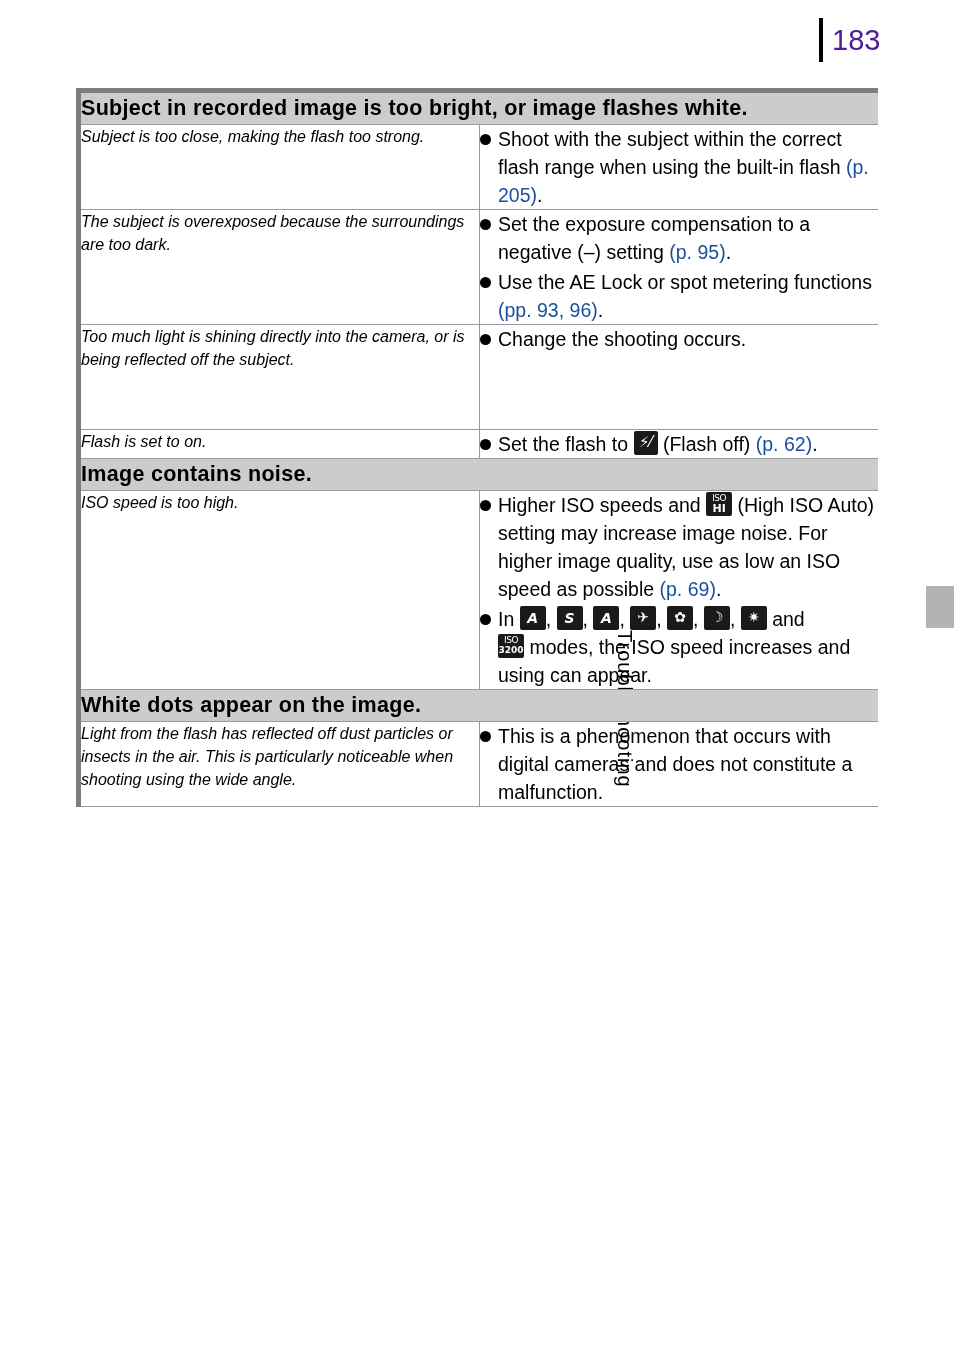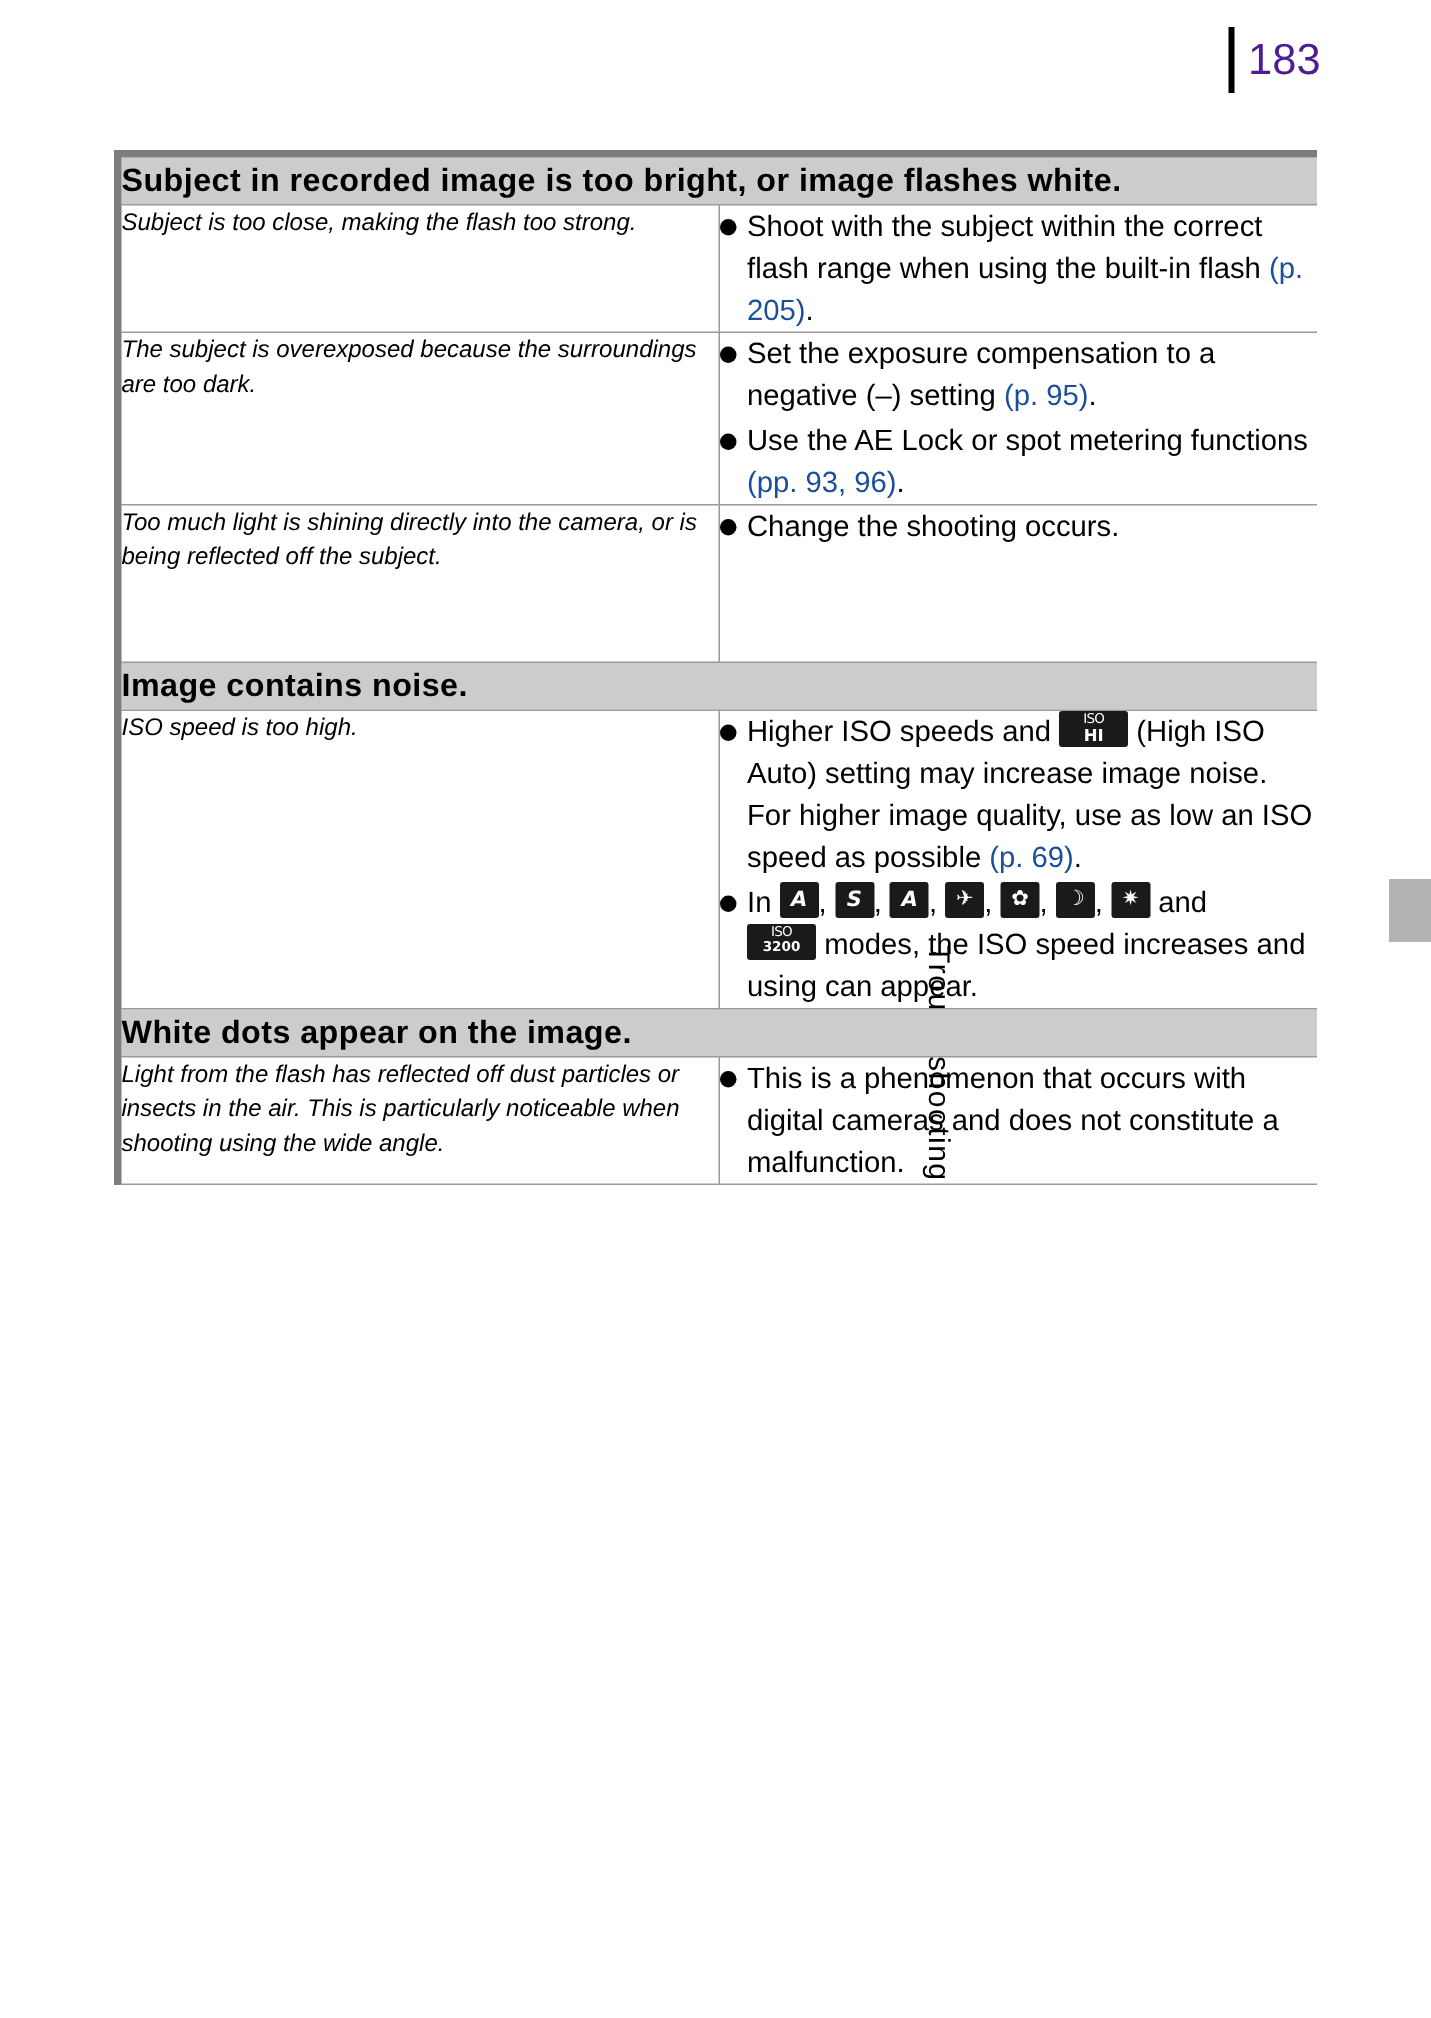--- a/index.html
+++ b/index.html
@@ -61,21 +61,21 @@
     transform: rotate(90deg);
     transform-origin: left top;
     white-space: nowrap;
     letter-spacing: 1px;
   }
 
   
   #table-wrap {
     position: absolute;
     left: 76px;
-    top: 100px;
+    top: 88px;
     width: 802px;
   }
   #table-wrap::before {
     
     content: "";
     position: absolute;
     left: 0;
     top: 0;
     width: 802px;
     height: 5px;
@@ -151,21 +151,21 @@
     vertical-align: -4px;
     background: #1a1a1a;
     color: #ffffff;
     border-radius: 2px;
     text-align: center;
     font-family: "DejaVu Sans", sans-serif;
     overflow: hidden;
     position: relative;
   }
   .icn-iso {
-    width: 46px;
+    width: 26px;
     height: 24px;
     font-size: 9px;
     line-height: 1;
     padding-top: 1px;
     box-sizing: border-box;
     letter-spacing: 0px;
   }
   .icn-iso i {
     display: block;
     font-style: normal;
@@ -247,20 +247,29 @@
     <tr>
       <td class="col-left" style="padding-bottom:58px;">Too much light is shining directly into the camera, or is being reflected off the subject.</td>
       <td class="col-right">
         <div class="bullet-row">
           <span class="dot"></span>
           <span class="btext">Change the shooting occurs.</span>
         </div>
       </td>
     </tr>
 
+    <tr>
+      <td class="col-left">Flash is set to on.</td>
+      <td class="col-right">
+        <div class="bullet-row">
+          <span class="dot"></span>
+          <span class="btext nowrap"><span>Set the flash to </span><span class="icn flash-off">⚡⁄</span><span> (Flash off) </span><span class="ref">(p. 62)</span><span>.</span></span>
+        </div>
+      </td>
+    </tr>
 
     <tr class="sec-head">
       <td colspan="2">Image contains noise.</td>
     </tr>
 
     <tr>
       <td class="col-left">ISO speed is too high.</td>
       <td class="col-right">
         <div class="bullet-row">
           <span class="dot"></span>

